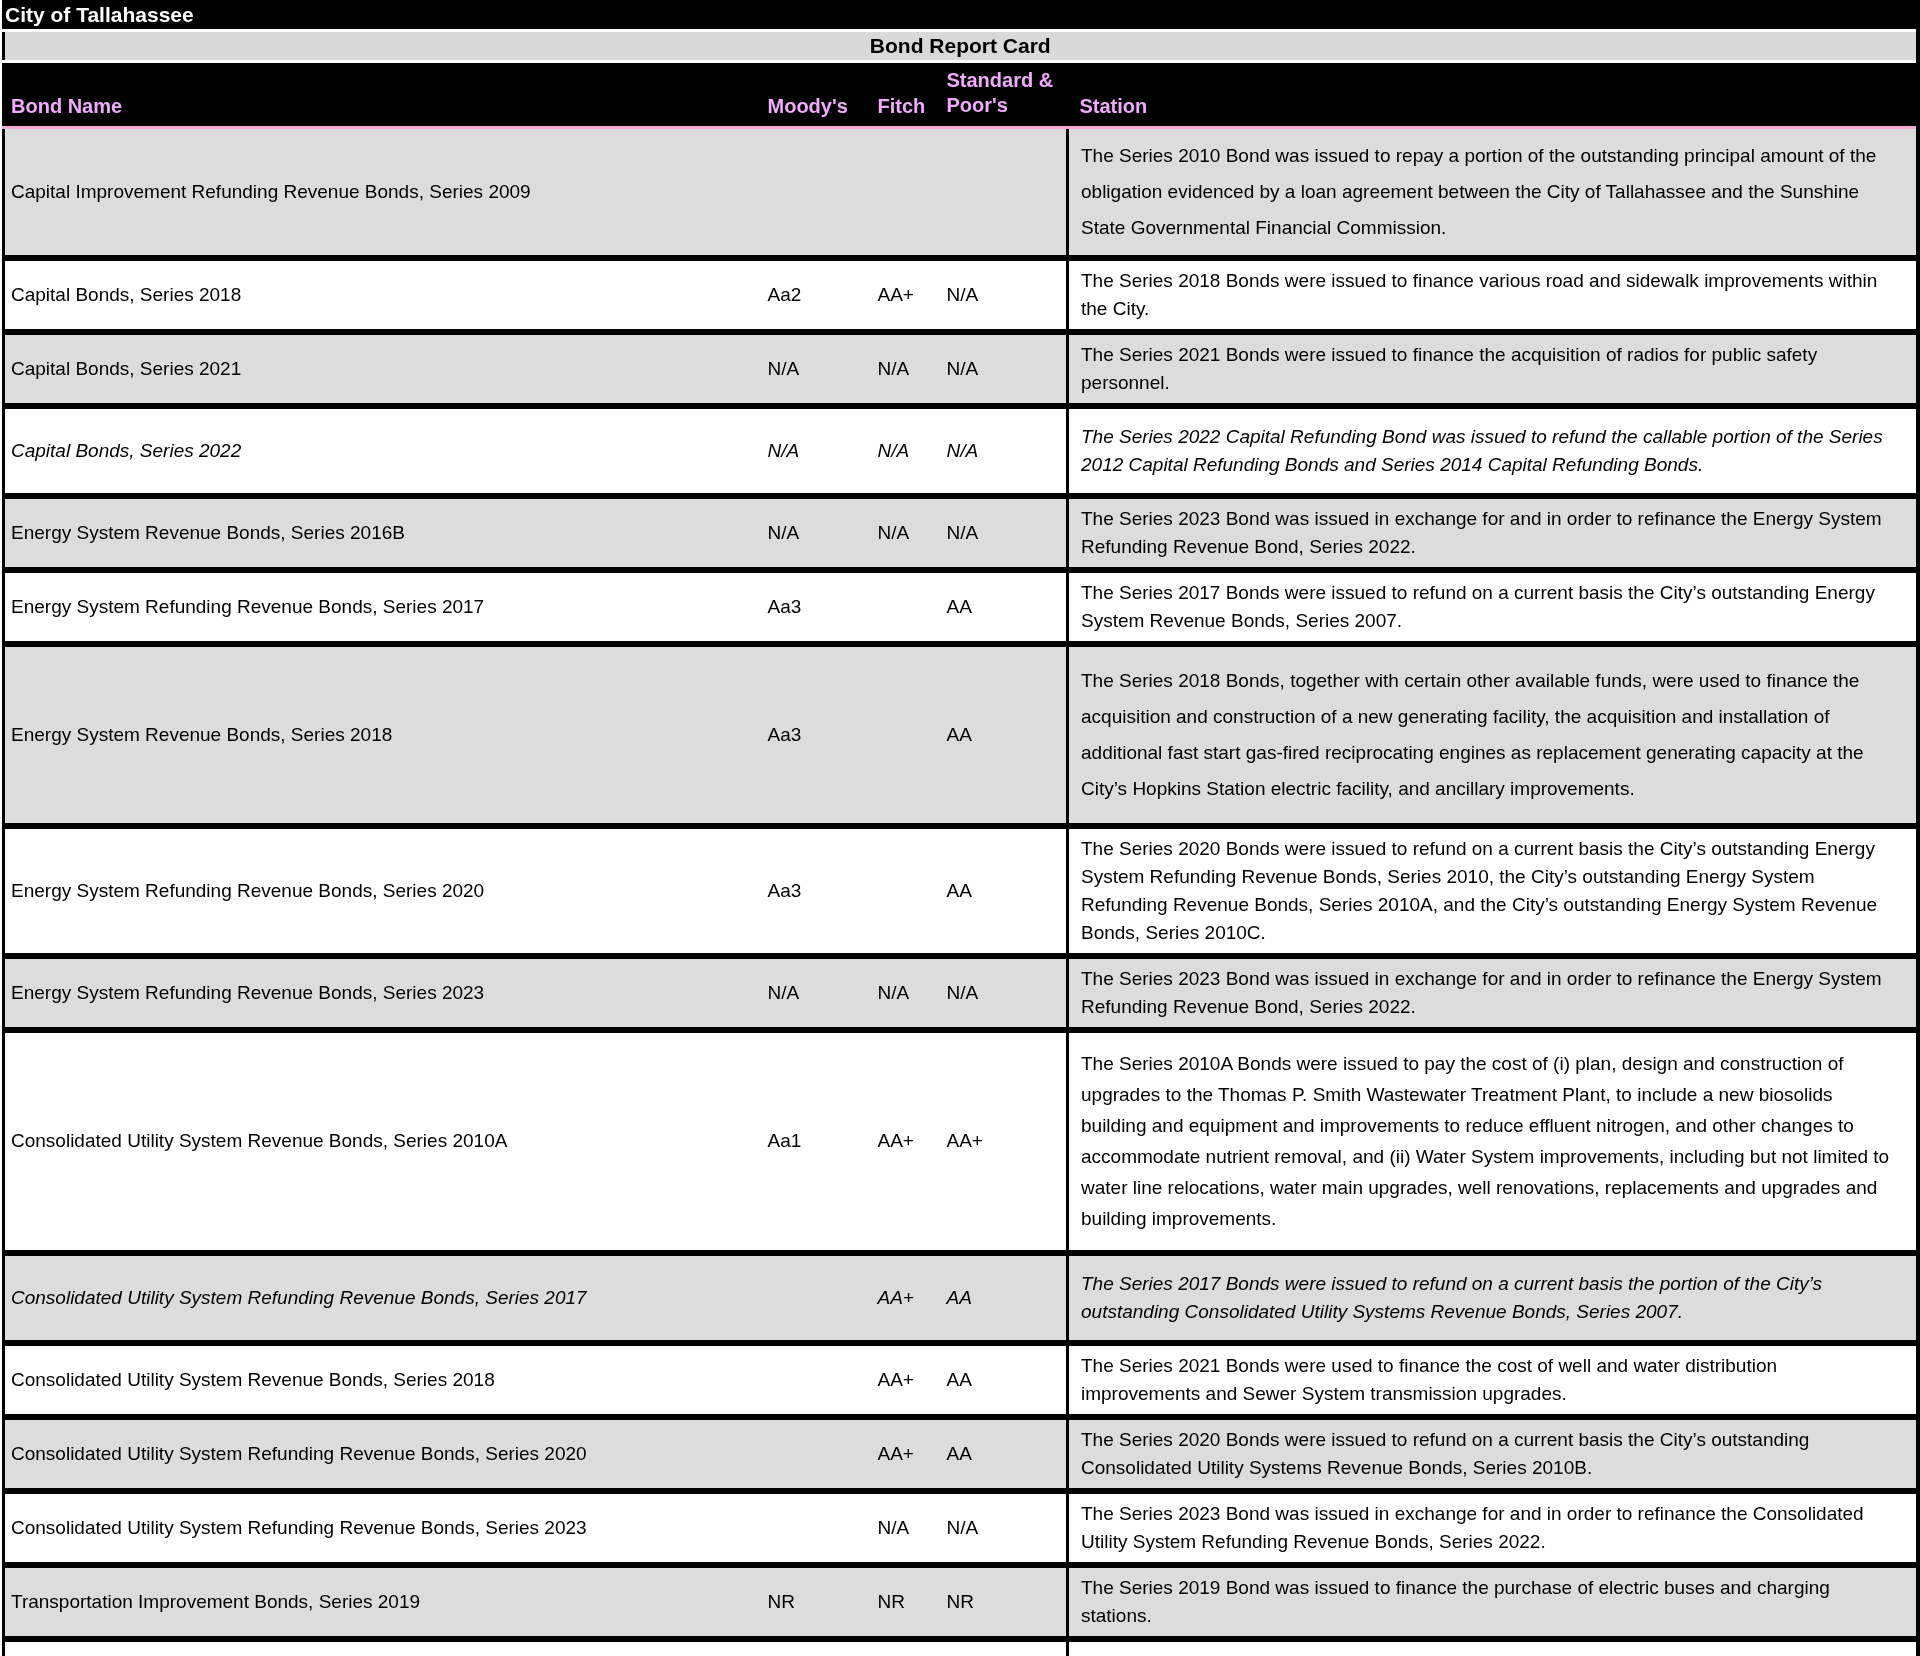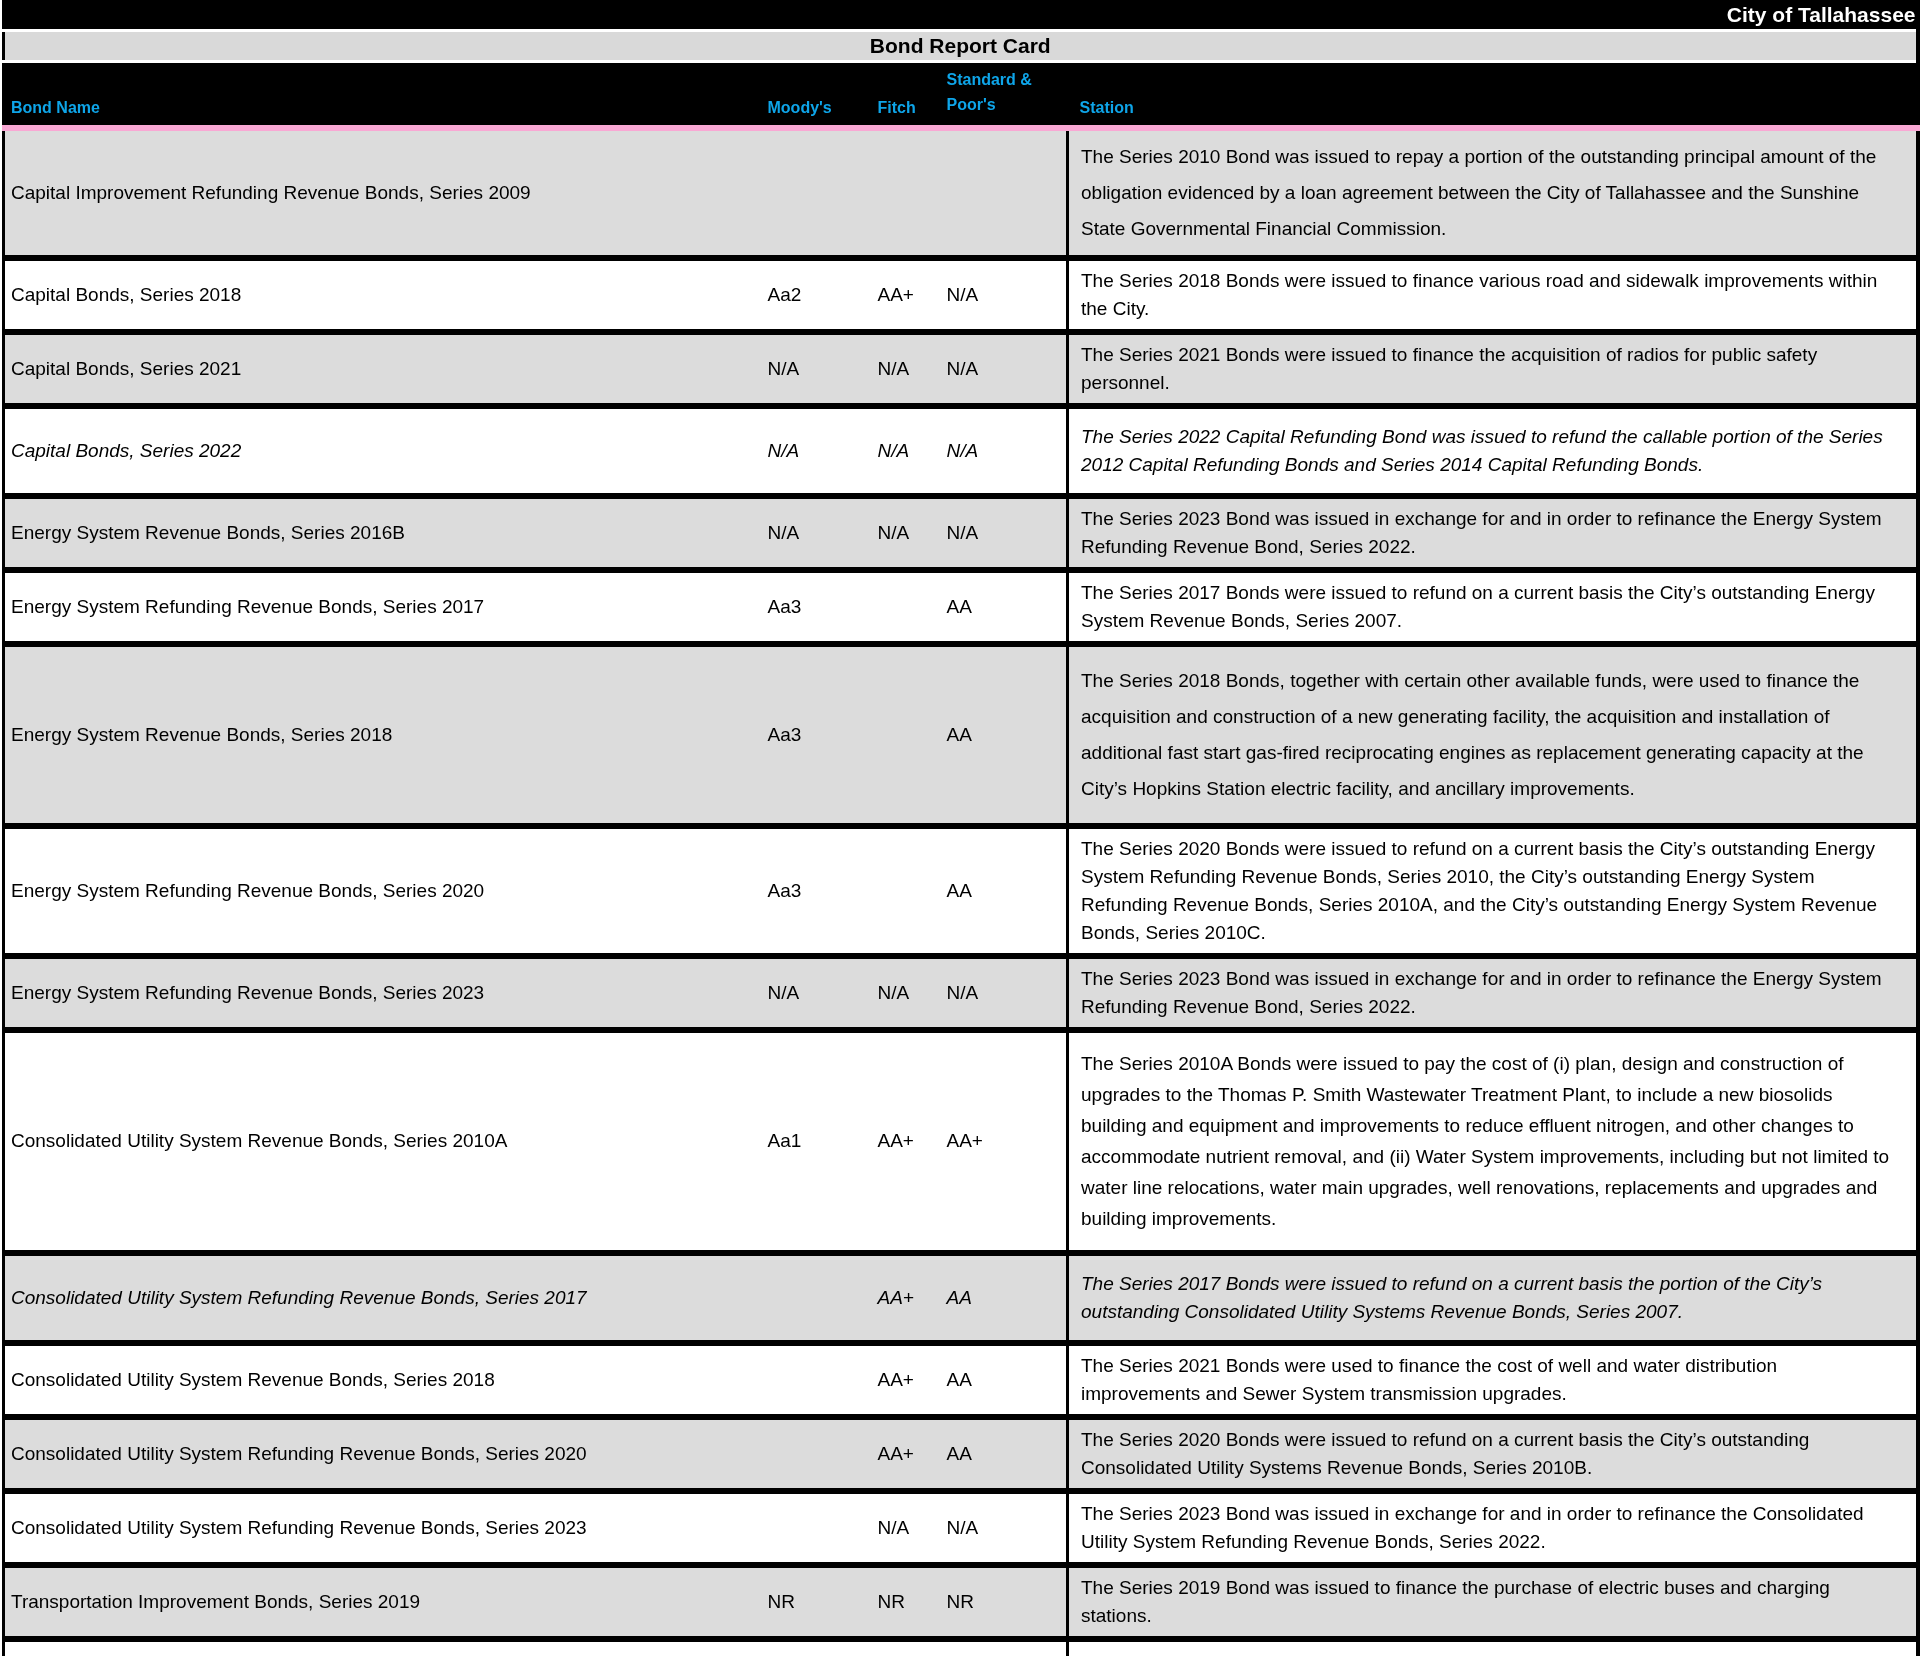--- a/index.html
+++ b/index.html
@@ -30,48 +30,48 @@
   col.c3 { width: 69px;  }
   col.c4 { width: 127px; }
   col.c5 { width: 850px; }
 
   
   tr.title-row th {
     background: #000000;
     color: #ffffff;
     font-weight: bold;
     font-size: 21px;
-    text-align: right;
+    text-align: left;
     height: 29px;
     padding: 0;
     margin-top: 31px;
   }
   tr.subtitle-row th {
     background: #d9d9d9;
     color: #000000;
     font-weight: bold;
     font-size: 21px;
     text-align: center;
     height: 28px;
     padding: 0;
     border-top: 3px solid #ffffff;
   }
   
   tr.header-row th {
     background: #000000;
-    color: #0ea5e9;
+    color: #f0abfc;
     font-weight: bold;
-    font-size: 16px;
+    font-size: 20px;
     text-align: left;
     vertical-align: bottom;
     height: 66px;
     padding: 0 0 8px 6px;
     box-sizing: border-box;
     border-top: 3px solid #ffffff;
-    border-bottom: 6px solid #f9a8d4;
+    border-bottom: 3px solid #f9a8d4;
   }
   tr.header-row th.c-purpose { padding-left: 12px; }
   tr.header-row th .hdr-line { display: block; line-height: 25px; }
 
   
   tbody tr { height: 58px; }
   tbody tr:nth-child(1)  { height: 130px; }
   tbody tr:nth-child(4)  { height: 90px; font-style: italic;  }
   tbody tr:nth-child(6)  { height: 66px;  }
   tbody tr:nth-child(7)  { height: 182px; }

